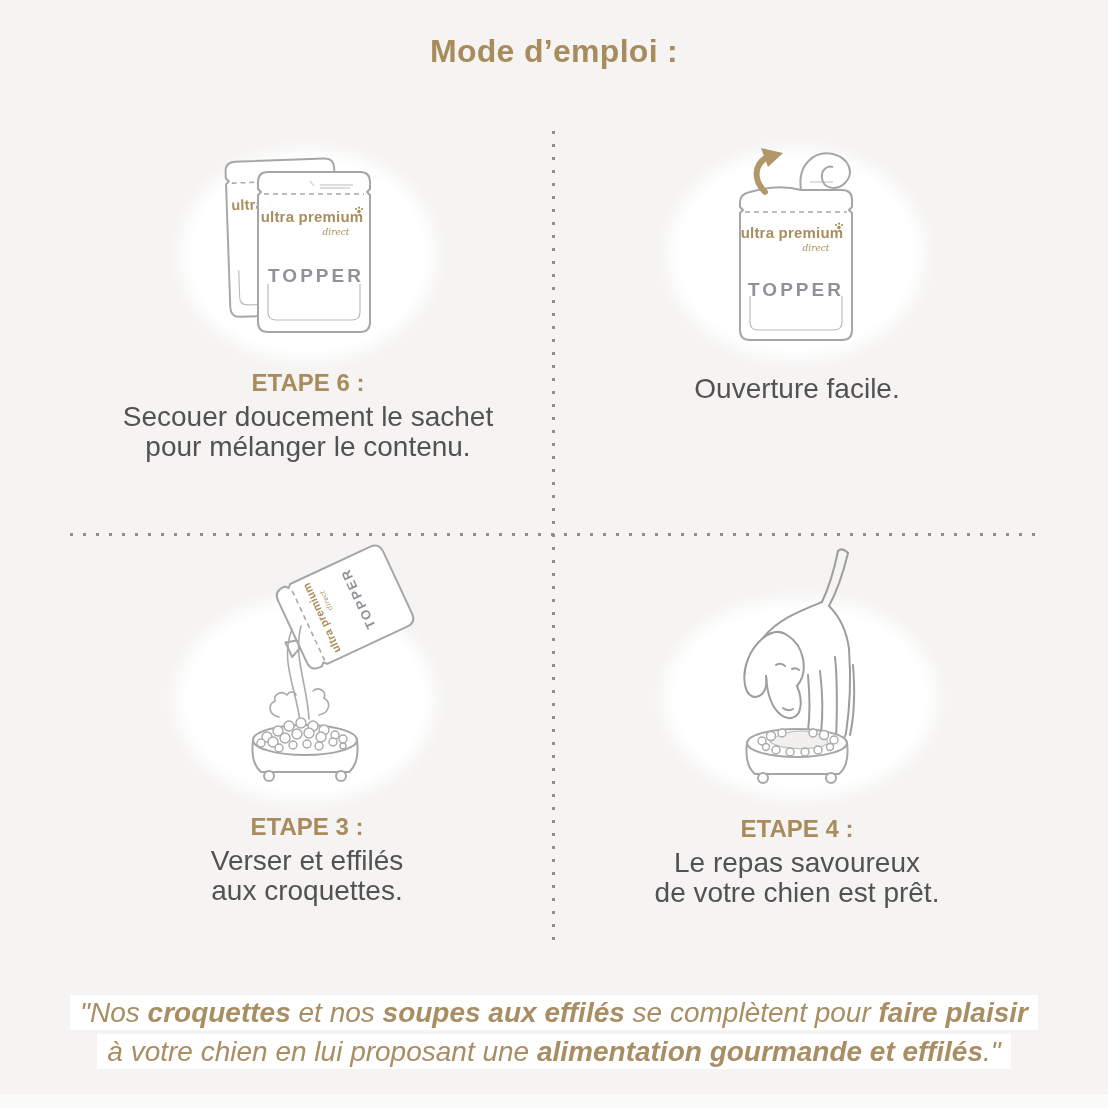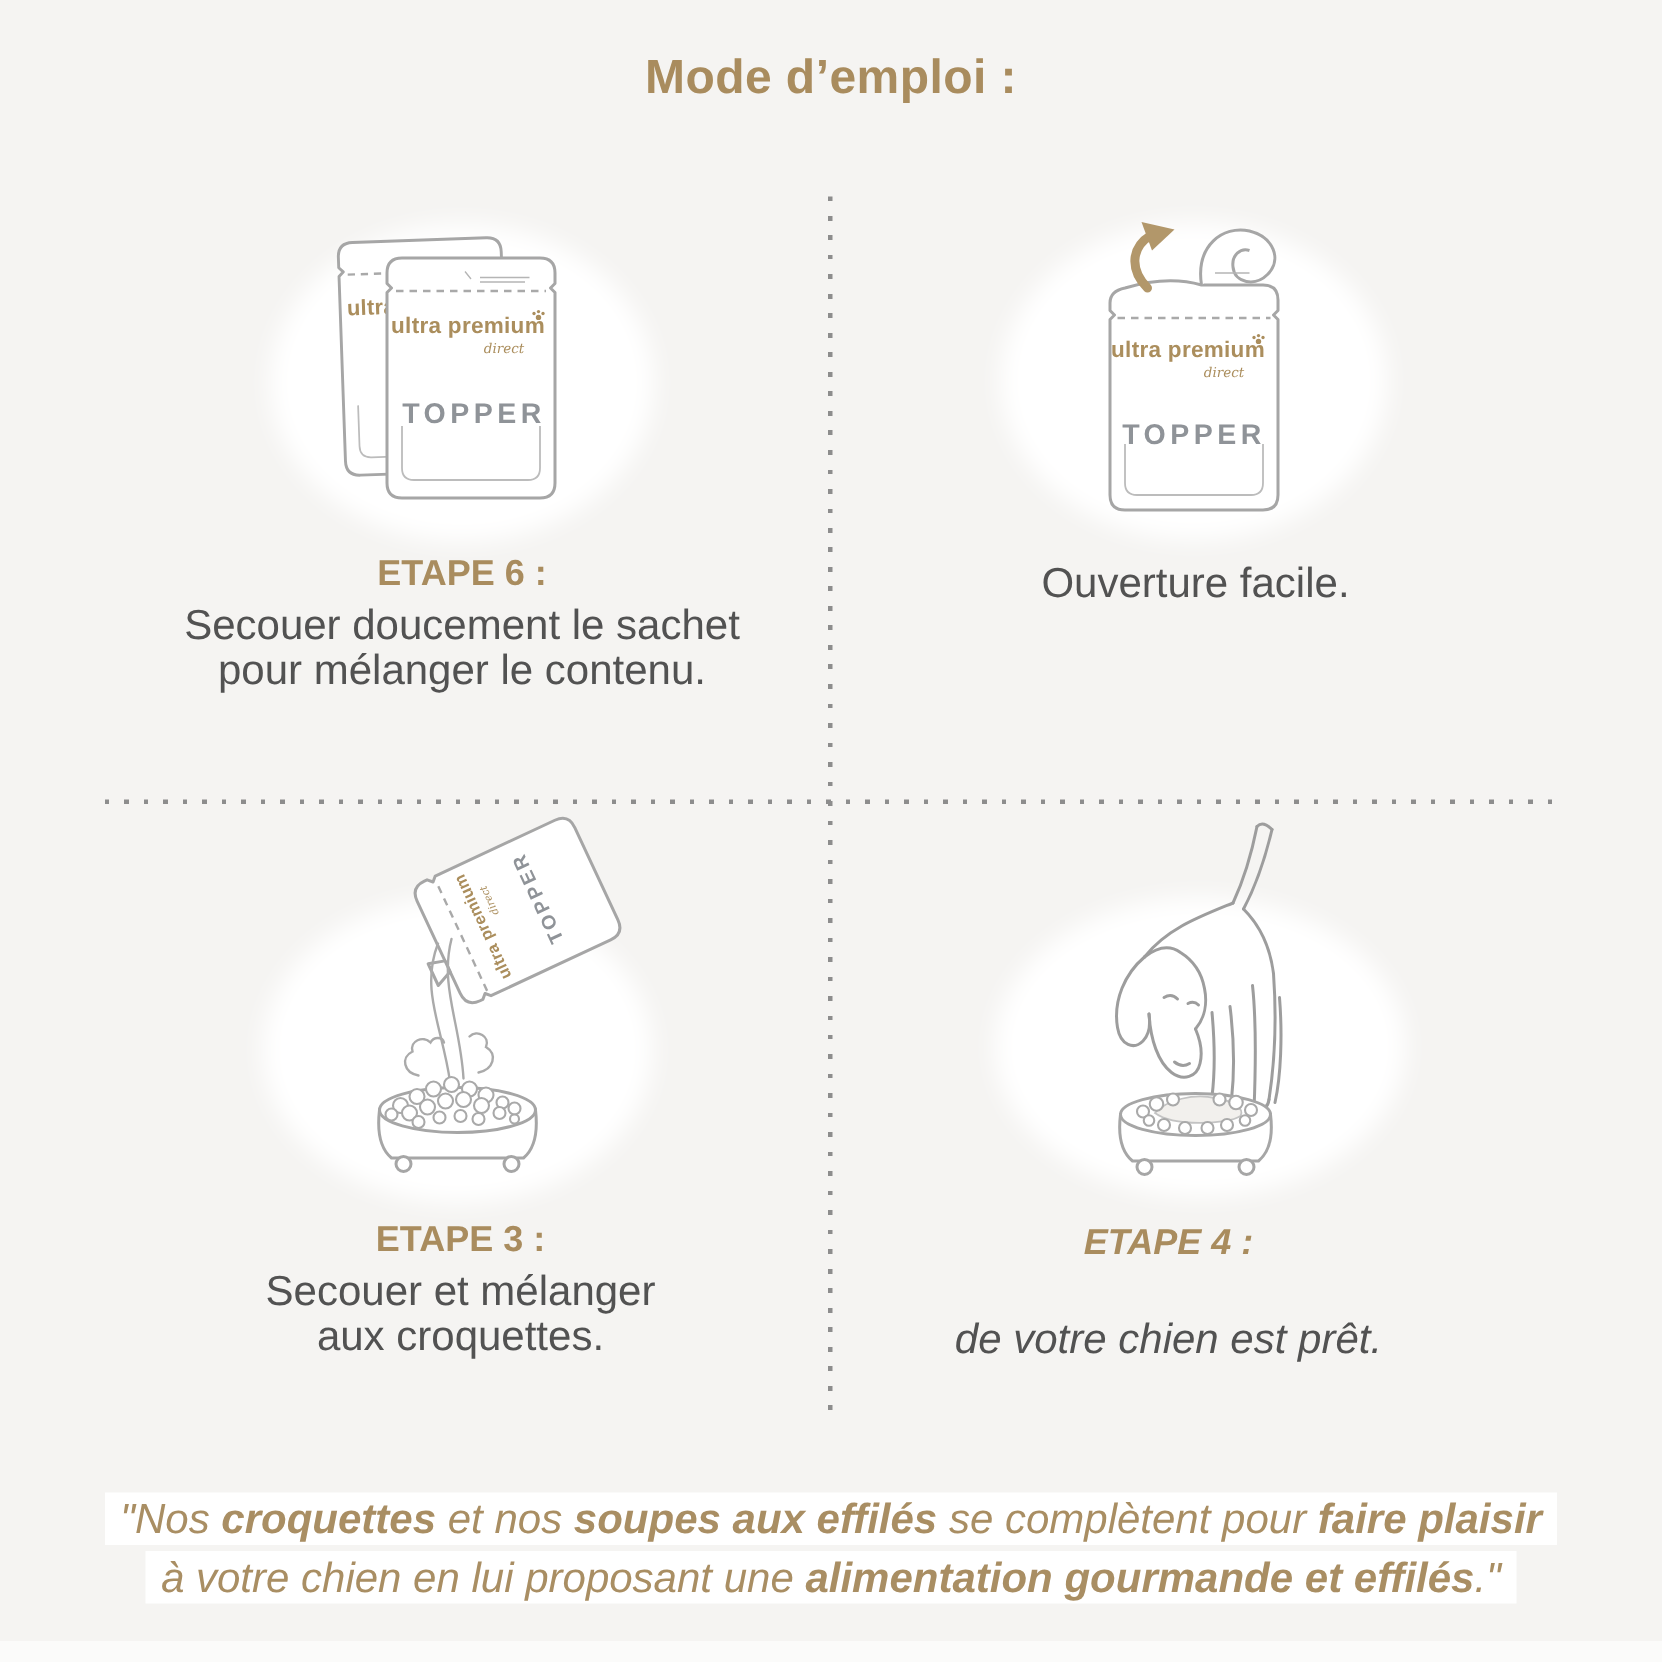--- a/index.html
+++ b/index.html
@@ -201,29 +201,29 @@
 
   <div class="step-text" style="left:547px;top:369px;">
     <div class="step-desc">
       <span>Ouverture facile.</span>
     </div>
   </div>
 
   <div class="step-text" style="left:57px;top:813px;">
     <div class="step-label">ETAPE 3 :</div>
     <div class="step-desc">
-      <span>Secouer et mélanger</span><br>
+      <span>Verser et effilés</span><br>
       <span>aux croquettes.</span>
     </div>
   </div>
 
-  <div class="step-text" style="left:529px;top:815px;font-style:italic;">
+  <div class="step-text" style="left:547px;top:815px;">
     <div class="step-label">ETAPE 4 :</div>
     <div class="step-desc">
-      <br>
+      <span>Le repas savoureux</span><br>
       <span>de votre chien est prêt.</span>
     </div>
   </div>
 
   <div class="quote">
     <div class="qline"><span class="chip"><span>"Nos </span><span class="b">croquettes</span><span> et nos </span><span class="b">soupes aux effilés</span><span> se complètent pour </span><span class="b">faire plaisir</span></span></div>
     <div class="qline"><span class="chip"><span>à votre chien en lui proposant une </span><span class="b">alimentation gourmande et effilés</span><span>."</span></span></div>
   </div>
 
   <div class="bottom-strip"></div>

